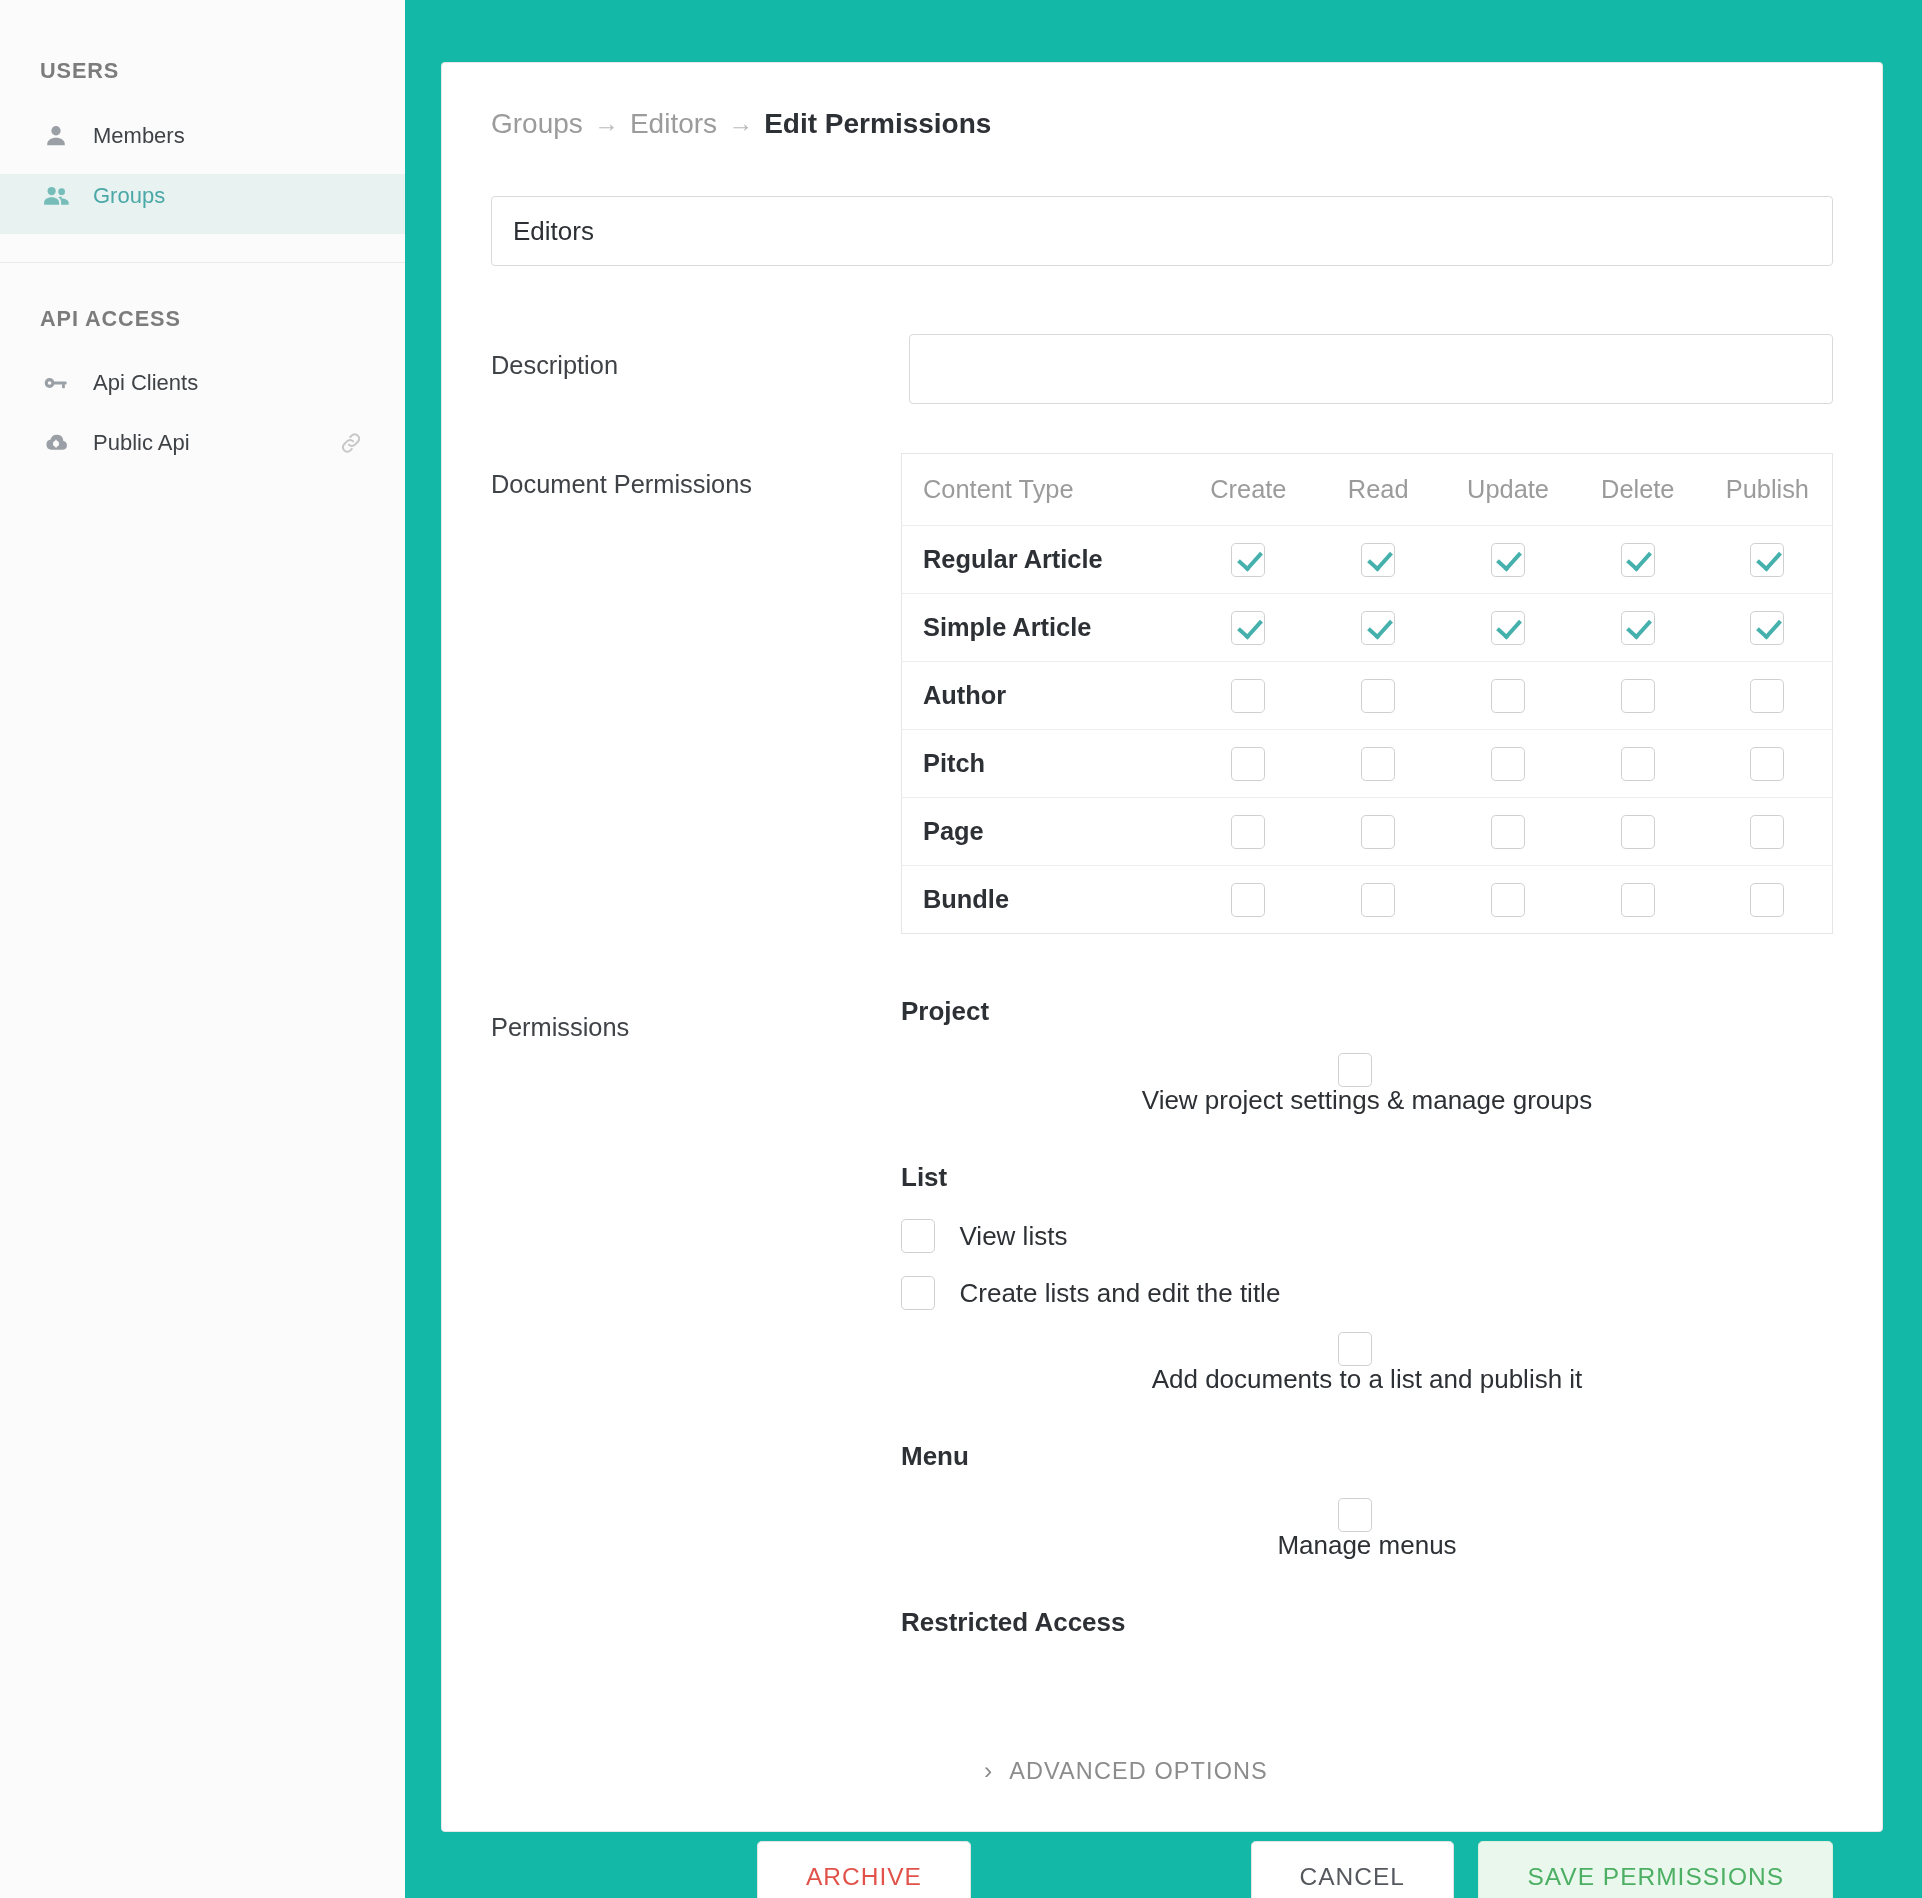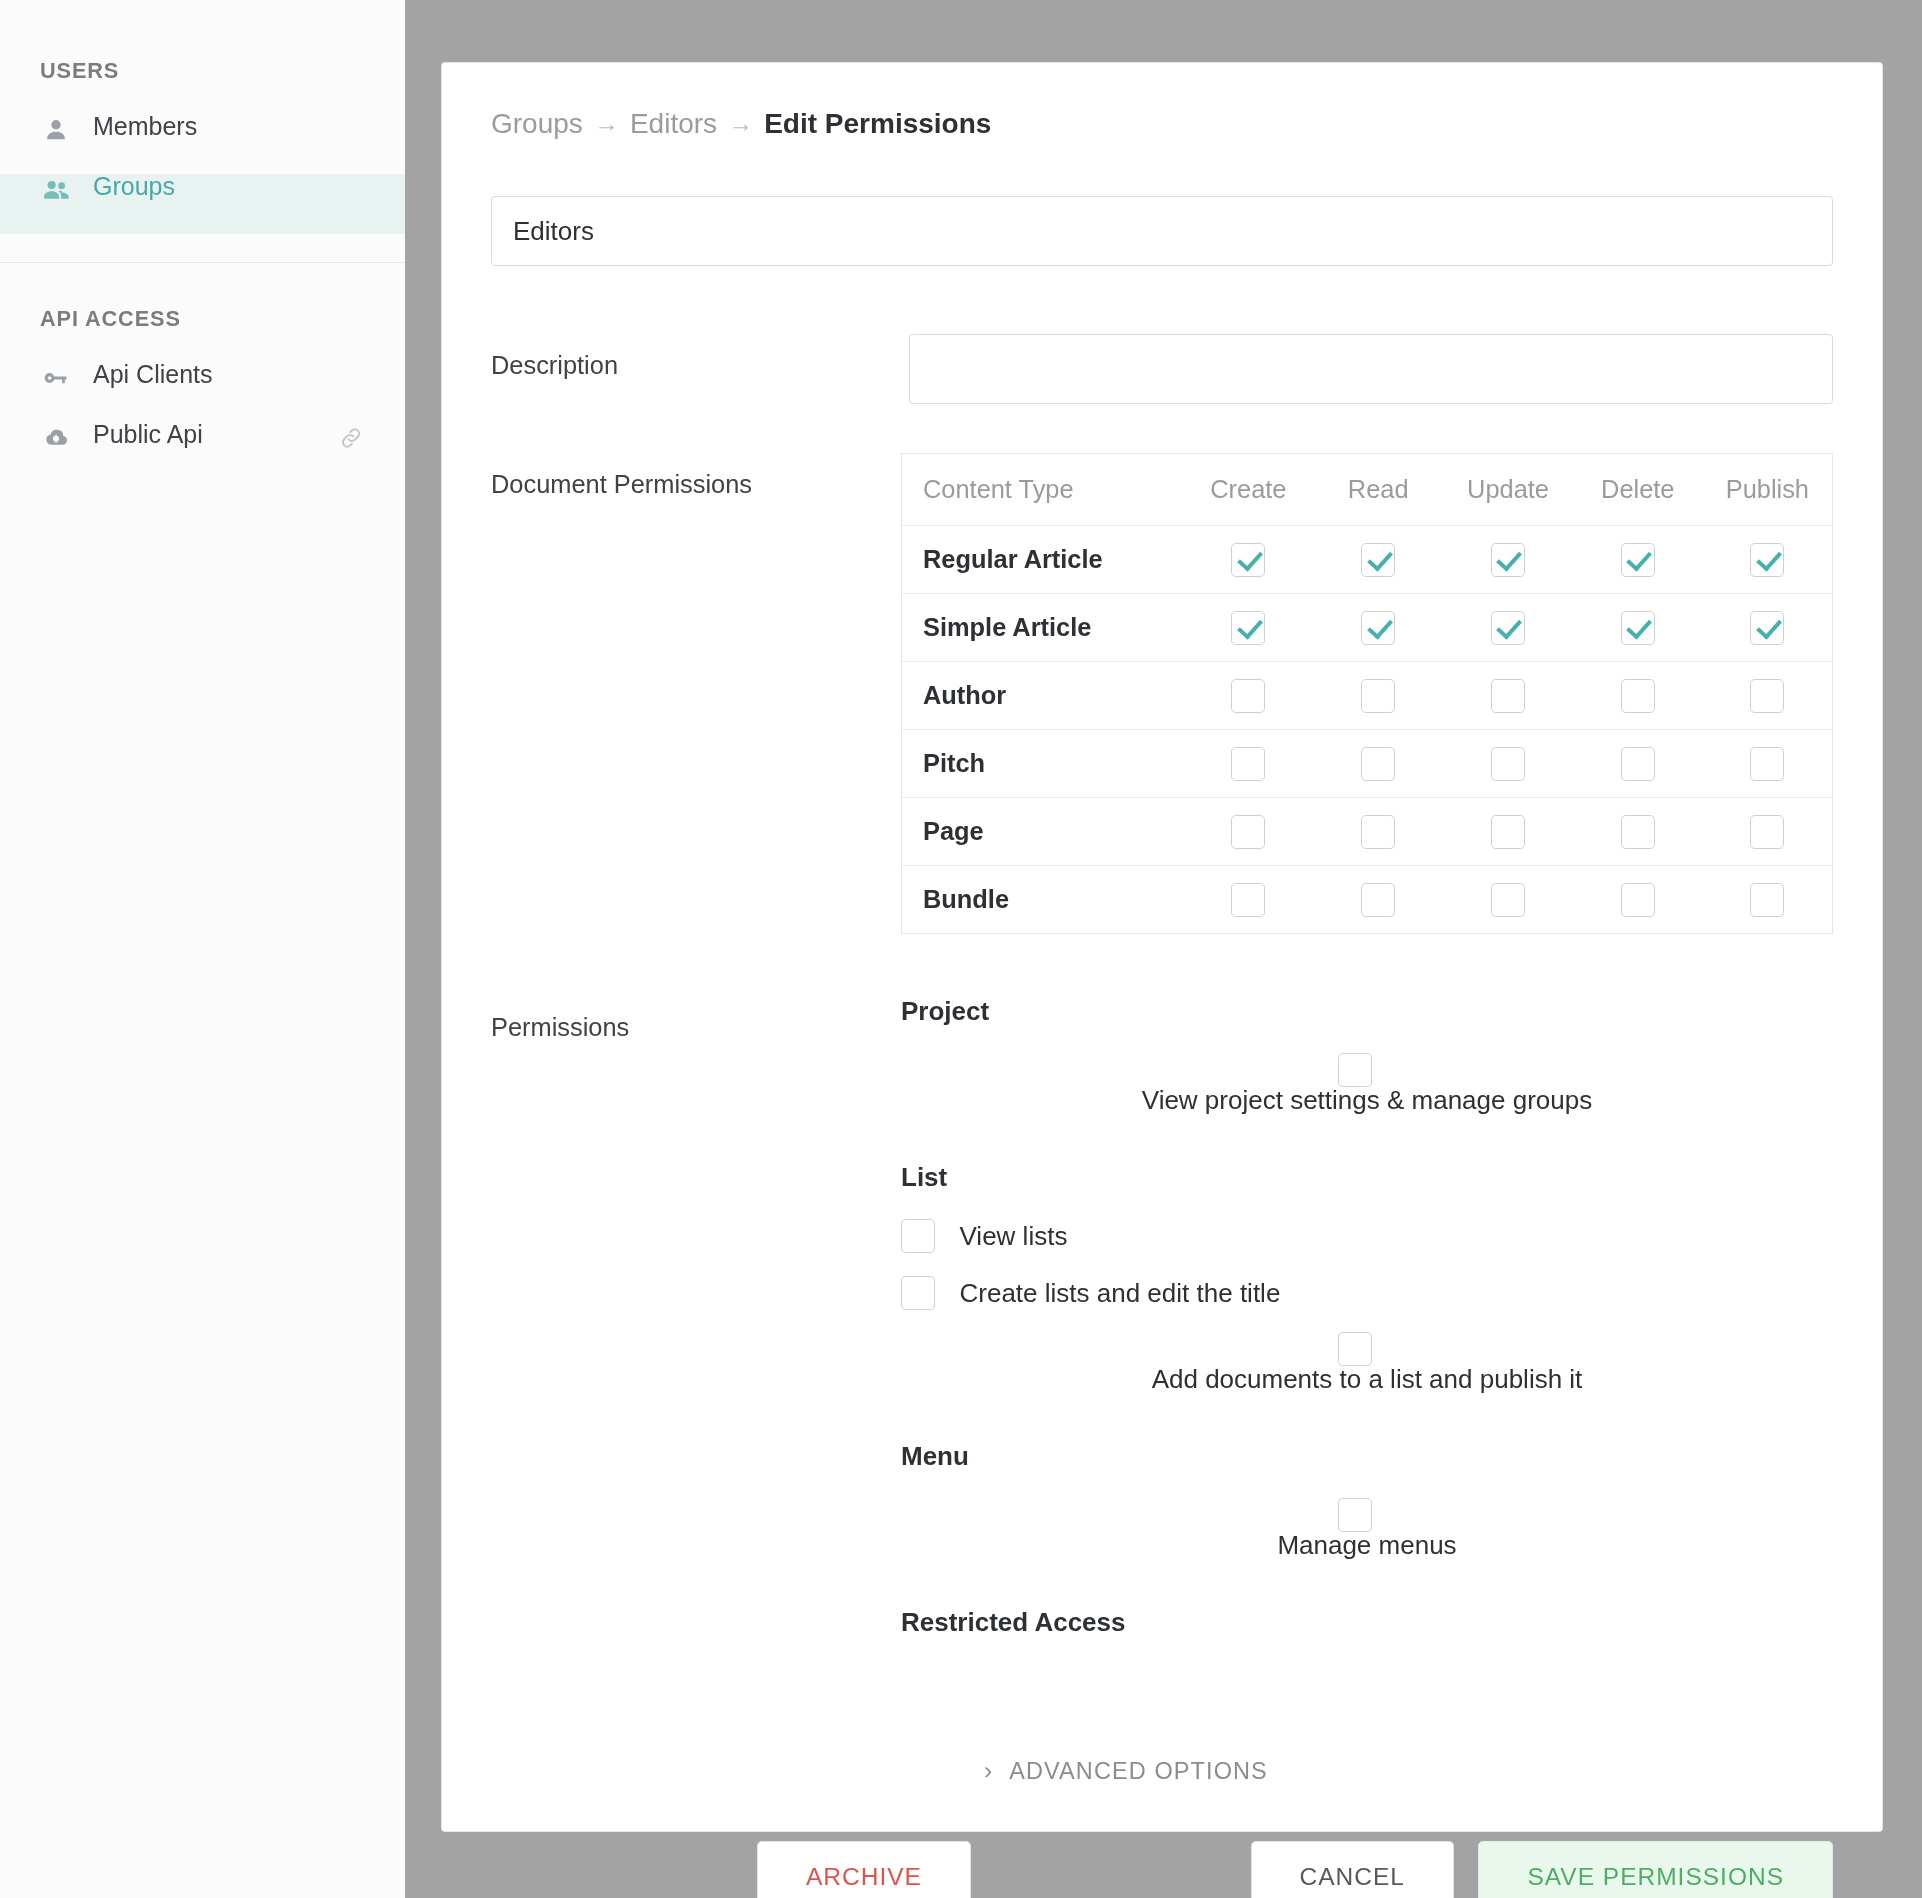--- a/index.html
+++ b/index.html
@@ -8,21 +8,21 @@
     width: 1923px; height: 1898px;
     background: #fbfbfb;
     font-family: "Liberation Sans", sans-serif;
     -webkit-font-smoothing: antialiased;
   }
   .app {
     position: relative;
     width: 1923px;
     height: 1898px;
     display: flex;
-    background: #a3a3a3;
+    background: #14b8a6;
   }
 
   
   .sidebar {
     width: 405px;
     flex: 0 0 405px;
     background: #fbfbfb;
     padding-top: 58px;
   }
   .side-section-title {
@@ -34,25 +34,26 @@
     margin-bottom: 30px;
     text-transform: uppercase;
   }
   .side-divider {
     height: 0.9px;
     background: #e9e9e9;
     margin: 28px 0 43px 0;
   }
   .side-item {
     display: flex;
+    align-items: center;
     height: 60px;
     padding: 0 38px 17px 40px;
     cursor: pointer;
     color: #3f4246;
-    font-size: 25px;
+    font-size: 22px;
     position: relative;
   }
   .side-item .ico {
     width: 32px; height: 32px;
     flex: 0 0 32px;
     margin-right: 21px;
     display: flex; align-items: center; justify-content: center;
     color: #9aa0a6;
   }
   .side-item .ico svg { display: block; }

